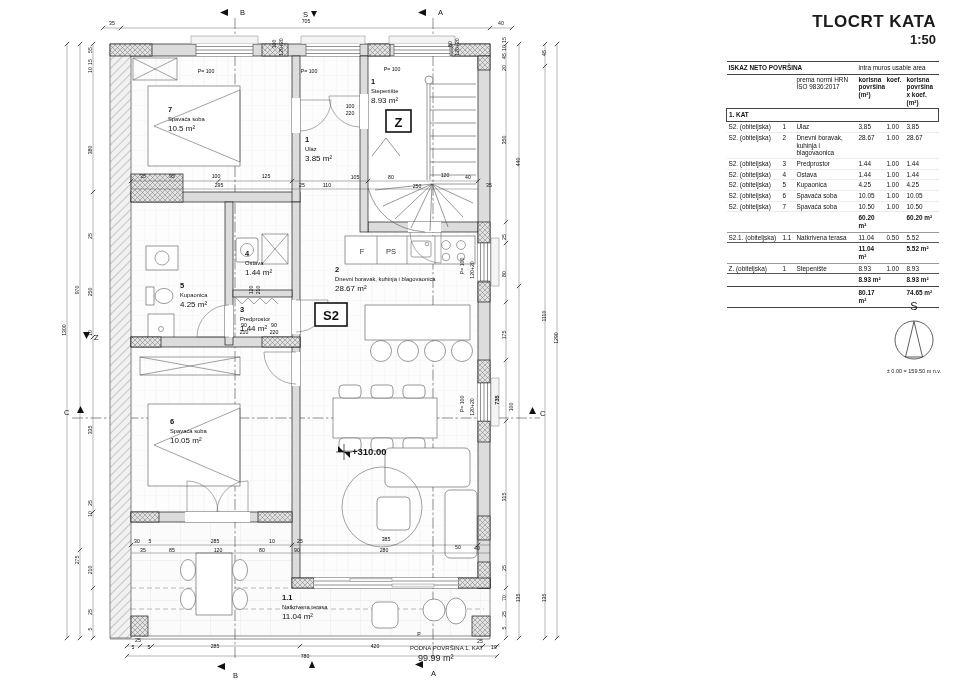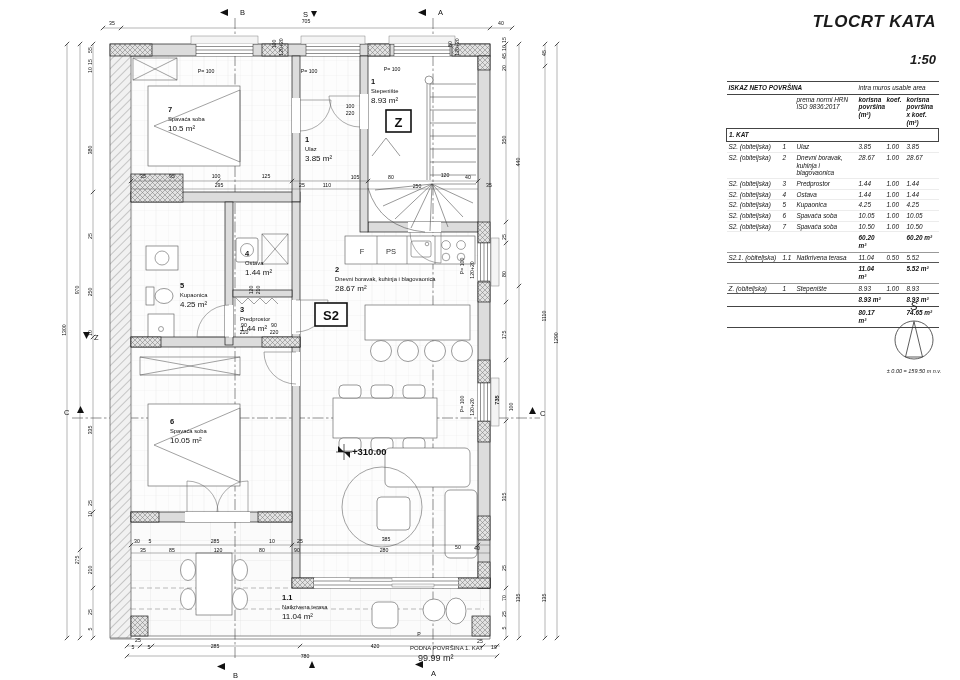--- a/index.html
+++ b/index.html
@@ -1,22 +1,22 @@
 <!DOCTYPE html>
 <html><head>
 <meta charset="utf-8">
 <style>
   html,body{margin:0;padding:0;background:#fff;width:960px;height:680px;overflow:hidden;
     font-family:"Liberation Sans", sans-serif;color:#1a1a1a;}
   #stage{position:relative;width:960px;height:680px;background:#ffffff;}
   #plan-svg{position:absolute;left:0;top:0;}
-  .right-panel{position:absolute;left:720px;top:0;width:240px;height:492px;font-style:italic;}
+  .right-panel{position:absolute;left:720px;top:0;width:240px;height:492px;}
   .title-block{margin-top:12px;padding-right:24px;text-align:right;}
   .title-block .title{font-size:17px;font-weight:bold;letter-spacing:.5px;}
-  .title-block .scale{font-size:13px;font-weight:bold;margin-top:20px;}
+  .title-block .scale{font-size:13px;font-weight:bold;margin-top:0;}
   table.area-table{border-collapse:collapse;table-layout:fixed;width:212px;margin:14px 0 0 6px;
     font-size:6.4px;line-height:1.2;color:#111;}
   table.area-table td{padding:1px 2px;vertical-align:top;overflow:hidden;}
   .b{font-weight:bold;}
   tr.t-title td{border-top:1px solid #444;border-bottom:1px solid #444;padding:2px 2px;}
   tr.t-cols td{border-bottom:1px solid #444;padding-bottom:2px;}
   tr.t-kat td{border:1px solid #444;font-weight:bold;padding:2px;}
   tr.datarow td{border-bottom:1px solid #ececec;}
   tr.sub td{border-top:1px solid #555;padding:2px;}
   tr.grp td{border-top:1px solid #999;}

